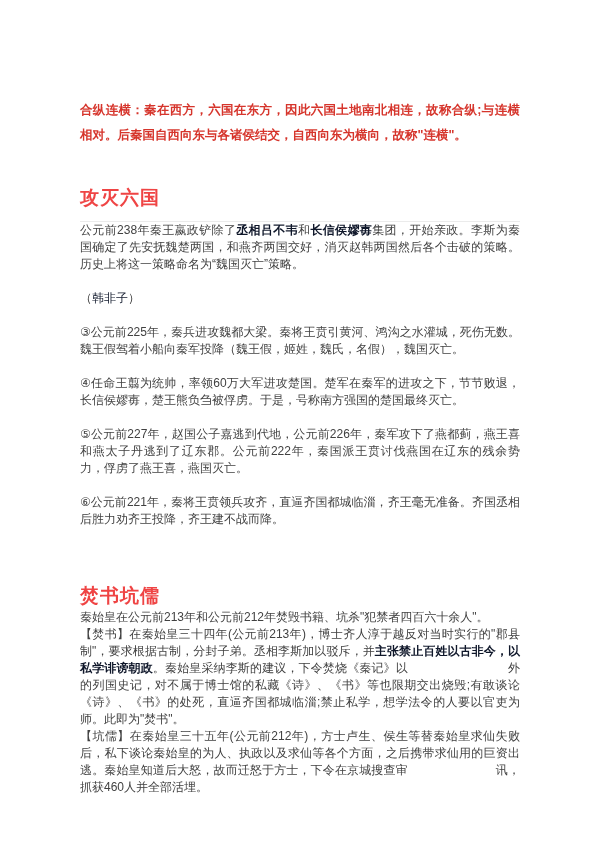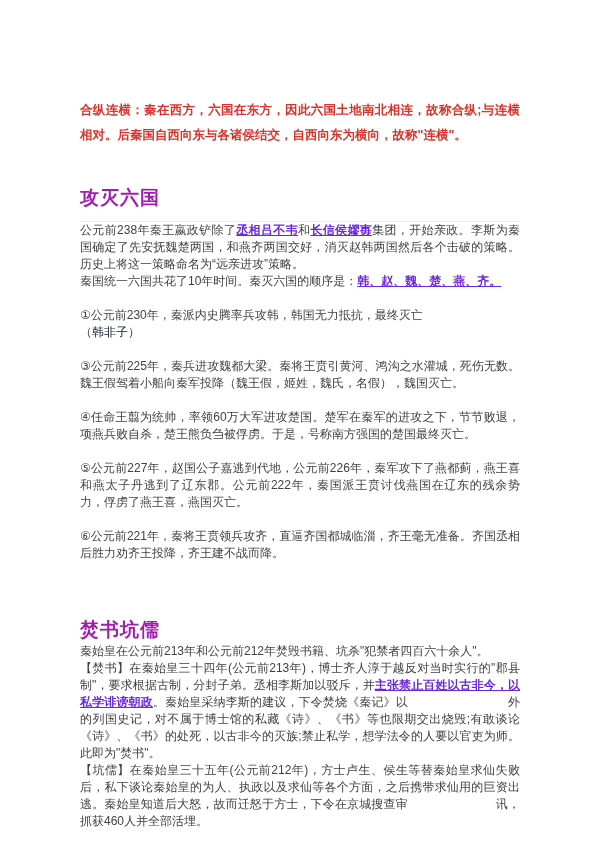--- a/index.html
+++ b/index.html
@@ -22,21 +22,21 @@
   .intro-note {
     color: #d6352c;
     font-weight: bold;
     font-size: 12.5px;
     line-height: 25px;
     text-align: justify;
   }
   .section-title {
     font-size: 19px;
     font-weight: bold;
-    color: #a21caf;
+    color: #ef4444;
     letter-spacing: 1px;
     margin: 0;
   }
   .section-title.first { margin-top: 37px; }
   .section-title.second { margin-top: 55px; }
   .divider {
     border: none;
     border-top: 1px solid #ebebeb;
     margin: 10px 0 0 0;
   }
@@ -46,64 +46,62 @@
     margin: 0;
     text-align: justify;
   }
   .para1 { margin-top: 13px; }
   .para2 { margin-top: 15px; }
   .after-title { margin-top: 20px; }
   .item { margin-top: 17px; }
   .item p { margin: 0; }
   .note-line { margin-top: 3px; }
   .note-big { font-size: 12px; color: #0f172a; }
-  .red-bold { color: #6d28d9; font-weight: bold; text-decoration: underline; }
+  .red-bold { color: #0f172a; font-weight: bold; }
   .gap-inline { display: inline-block; width: 100px; }
   .gap-inline.small { width: 88px; }
   .mt14 { margin-top: 14px; }
 </style>
 </head>
 <body>
 
 <div class="page">
 
   <p class="intro-note">合纵连横：秦在西方，六国在东方，因此六国土地南北相连，故称合纵;与连横相对。后秦国自西向东与各诸侯结交，自西向东为横向，故称"连横"。</p>
 
   <h2 class="section-title first">攻灭六国</h2>
   <hr class="divider">
 
-  <p class="body para1"><span>公元前238年秦王嬴政铲除了</span><span class="red-bold">丞相吕不韦</span><span>和</span><span class="red-bold">长信侯嫪毐</span><span>集团，开始亲政。李斯为秦国确定了先安抚魏楚两国，和燕齐两国交好，消灭赵韩两国然后各个击破的策略。历史上将这一策略命名为“远亲进攻”策略。</span></p>
+  <p class="body para1"><span>公元前238年秦王嬴政铲除了</span><span class="red-bold">丞相吕不韦</span><span>和</span><span class="red-bold">长信侯嫪毐</span><span>集团，开始亲政。李斯为秦国确定了先安抚魏楚两国，和燕齐两国交好，消灭赵韩两国然后各个击破的策略。历史上将这一策略命名为“魏国灭亡”策略。</span></p>
 
-  <p class="body para2"><span>秦国统一六国共花了10年时间。秦灭六国的顺序是：</span><span class="red-bold">韩、赵、魏、楚、燕、齐。</span></p>
 
   <div class="item">
-    <p class="body">①公元前230年，秦派内史腾率兵攻韩，韩国无力抵抗，最终灭亡</p>
     <p class="body note-line"><span>（</span><span class="note-big">韩非子</span><span>）</span></p>
   </div>
 
   <div class="item">
   </div>
 
   <div class="item">
     <p class="body">③公元前225年，秦兵进攻魏都大梁。秦将王贲引黄河、鸿沟之水灌城，死伤无数。魏王假驾着小船向秦军投降（魏王假，姬姓，魏氏，名假），魏国灭亡。</p>
   </div>
 
   <div class="item">
-    <p class="body">④任命王翦为统帅，率领60万大军进攻楚国。楚军在秦军的进攻之下，节节败退，项燕兵败自杀，楚王熊负刍被俘虏。于是，号称南方强国的楚国最终灭亡。</p>
+    <p class="body">④任命王翦为统帅，率领60万大军进攻楚国。楚军在秦军的进攻之下，节节败退，长信侯嫪毐，楚王熊负刍被俘虏。于是，号称南方强国的楚国最终灭亡。</p>
   </div>
 
   <div class="item">
     <p class="body">⑤公元前227年，赵国公子嘉逃到代地，公元前226年，秦军攻下了燕都蓟，燕王喜和燕太子丹逃到了辽东郡。公元前222年，秦国派王贲讨伐燕国在辽东的残余势力，俘虏了燕王喜，燕国灭亡。</p>
   </div>
 
   <div class="item">
     <p class="body">⑥公元前221年，秦将王贲领兵攻齐，直逼齐国都城临淄，齐王毫无准备。齐国丞相后胜力劝齐王投降，齐王建不战而降。</p>
   </div>
 
   <h2 class="section-title second">焚书坑儒</h2>
 
   <p class="body after-title">秦始皇在公元前213年和公元前212年焚毁书籍、坑杀"犯禁者四百六十余人"。</p>
 
-  <p class="body mt14"><span>【焚书】在秦始皇三十四年(公元前213年)，博士齐人淳于越反对当时实行的"郡县制"，要求根据古制，分封子弟。丞相李斯加以驳斥，并</span><span class="red-bold">主张禁止百姓以古非今，以私学诽谤朝政</span><span>。秦始皇采纳李斯的建议，下令焚烧《秦记》以</span><span class="gap-inline"></span><span>外的列国史记，对不属于博士馆的私藏《诗》、《书》等也限期交出烧毁;有敢谈论《诗》、《书》的处死，以古非今的灭族;禁止私学，想学法令的人要以官吏为师。此即为"焚书"。</span></p>
+  <p class="body mt14"><span>【焚书】在秦始皇三十四年(公元前213年)，博士齐人淳于越反对当时实行的"郡县制"，要求根据古制，分封子弟。丞相李斯加以驳斥，并</span><span class="red-bold">主张禁止百姓以古非今，以私学诽谤朝政</span><span>。秦始皇采纳李斯的建议，下令焚烧《秦记》以</span><span class="gap-inline"></span><span>外的列国史记，对不属于博士馆的私藏《诗》、《书》等也限期交出烧毁;有敢谈论《诗》、《书》的处死，直逼齐国都城临淄;禁止私学，想学法令的人要以官吏为师。此即为"焚书"。</span></p>
 
   <p class="body mt14"><span>【坑儒】在秦始皇三十五年(公元前212年)，方士卢生、侯生等替秦始皇求仙失败后，私下谈论秦始皇的为人、执政以及求仙等各个方面，之后携带求仙用的巨资出逃。秦始皇知道后大怒，故而迁怒于方士，下令在京城搜查审</span><span class="gap-inline small"></span><span>讯，抓获460人并全部活埋。</span></p>
 
 </div>
 
 </body></html>

